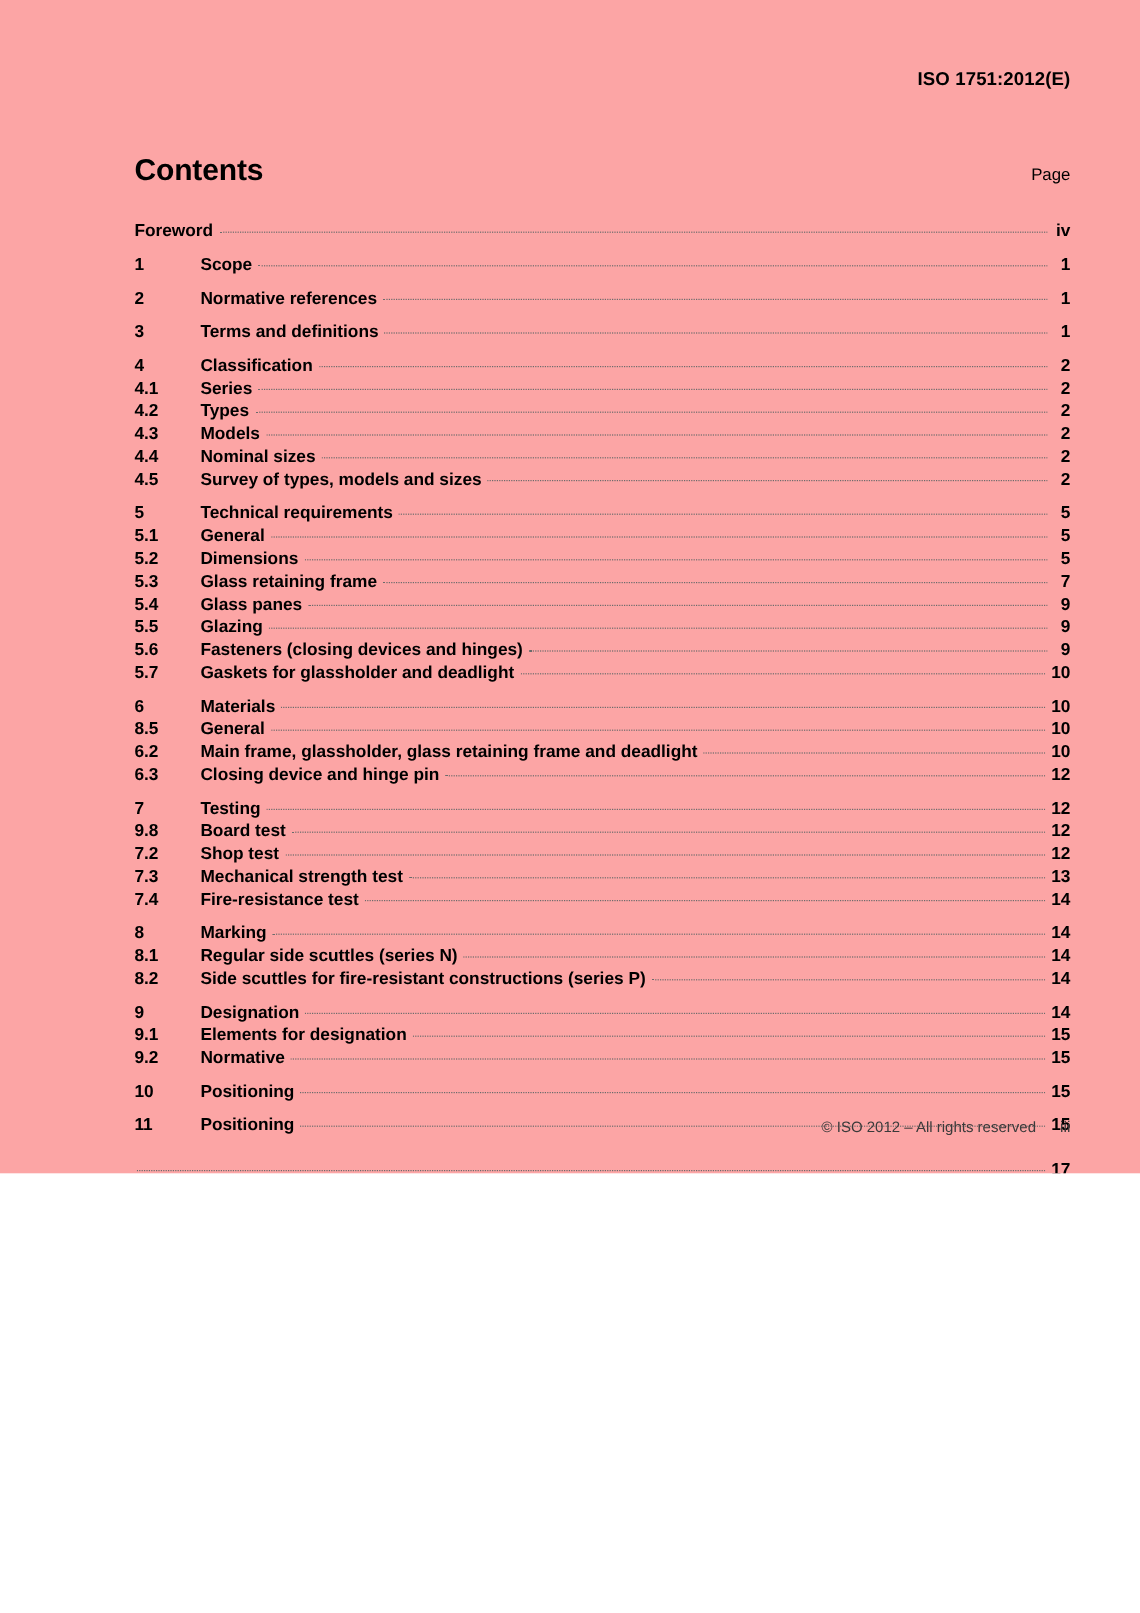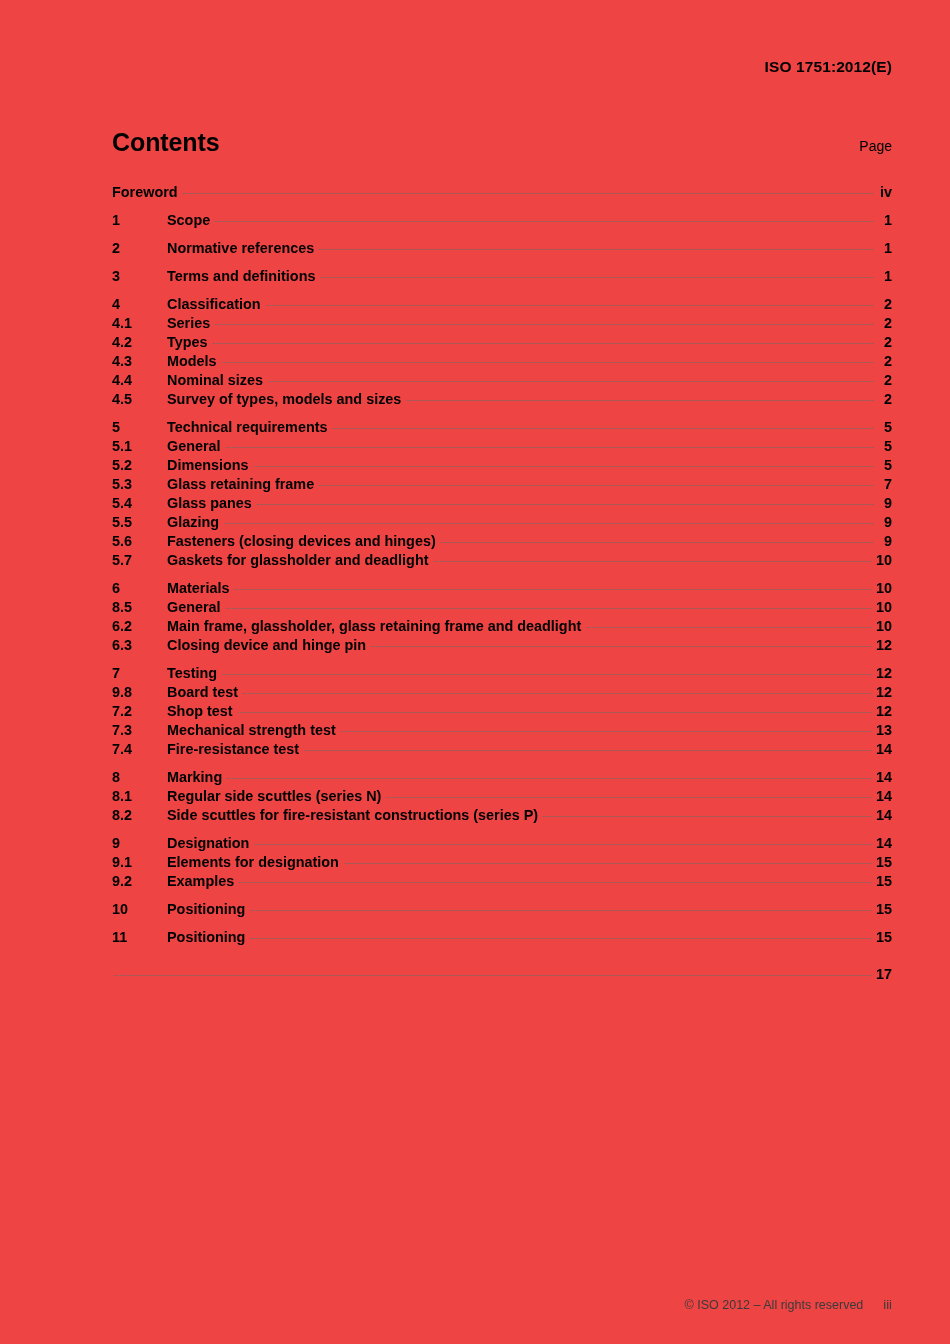--- a/index.html
+++ b/index.html
@@ -9,22 +9,22 @@
     background: #ffffff;
   }
   body {
     font-family: "Liberation Sans", sans-serif;
     color: #000000;
     -webkit-font-smoothing: antialiased;
   }
   .page {
     position: relative;
     width: 950px;
-    height: 1344px;
-    background: #ef4444;
+    height: 978px;
+    background: #fca5a5;
     overflow: hidden;
     box-sizing: border-box;
   }
 
   
   .doc-header {
     position: absolute;
     top: 58px;
     right: 58px;
     font-size: 15.5px;
@@ -328,21 +328,21 @@
         <span class="toc-pg">14</span>
       </div>
       <div class="toc-entry">
         <span class="toc-num">9.1</span>
         <span class="toc-text">Elements for designation</span>
         <span class="toc-leader"></span>
         <span class="toc-pg">15</span>
       </div>
       <div class="toc-entry">
         <span class="toc-num">9.2</span>
-        <span class="toc-text">Examples</span>
+        <span class="toc-text">Normative</span>
         <span class="toc-leader"></span>
         <span class="toc-pg">15</span>
       </div>
       <div class="toc-entry loose">
         <span class="toc-num">10</span>
         <span class="toc-text">Positioning</span>
         <span class="toc-leader"></span>
         <span class="toc-pg">15</span>
       </div>
       <div class="toc-entry loose">

